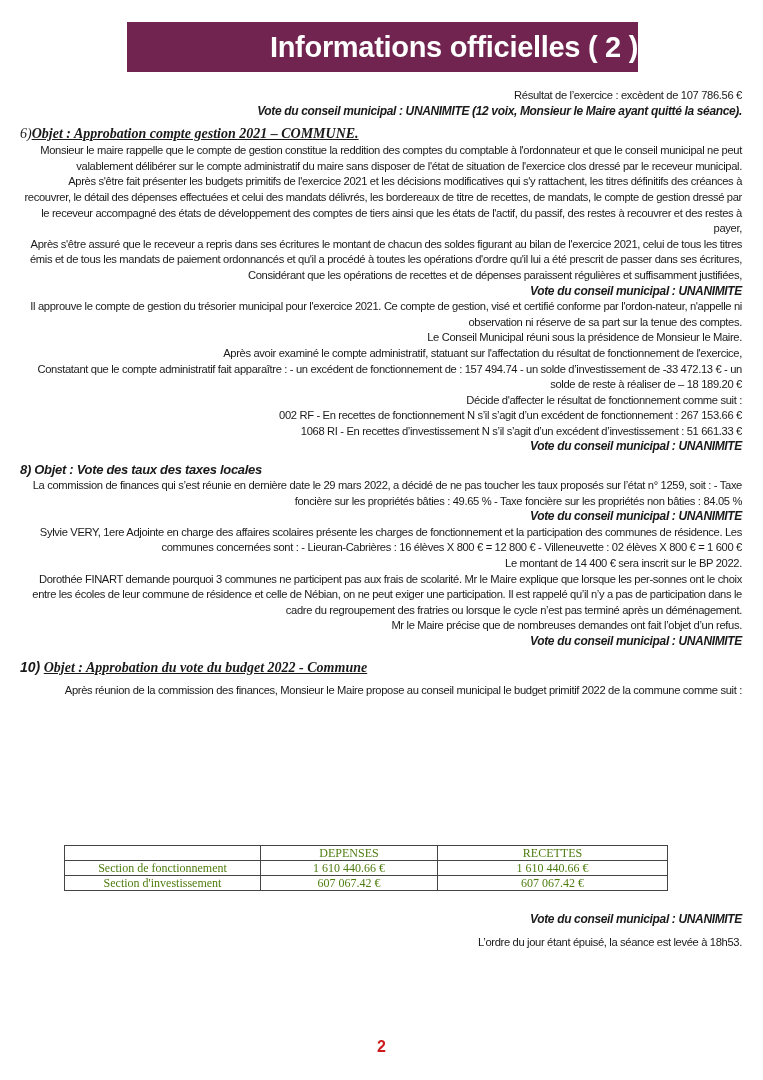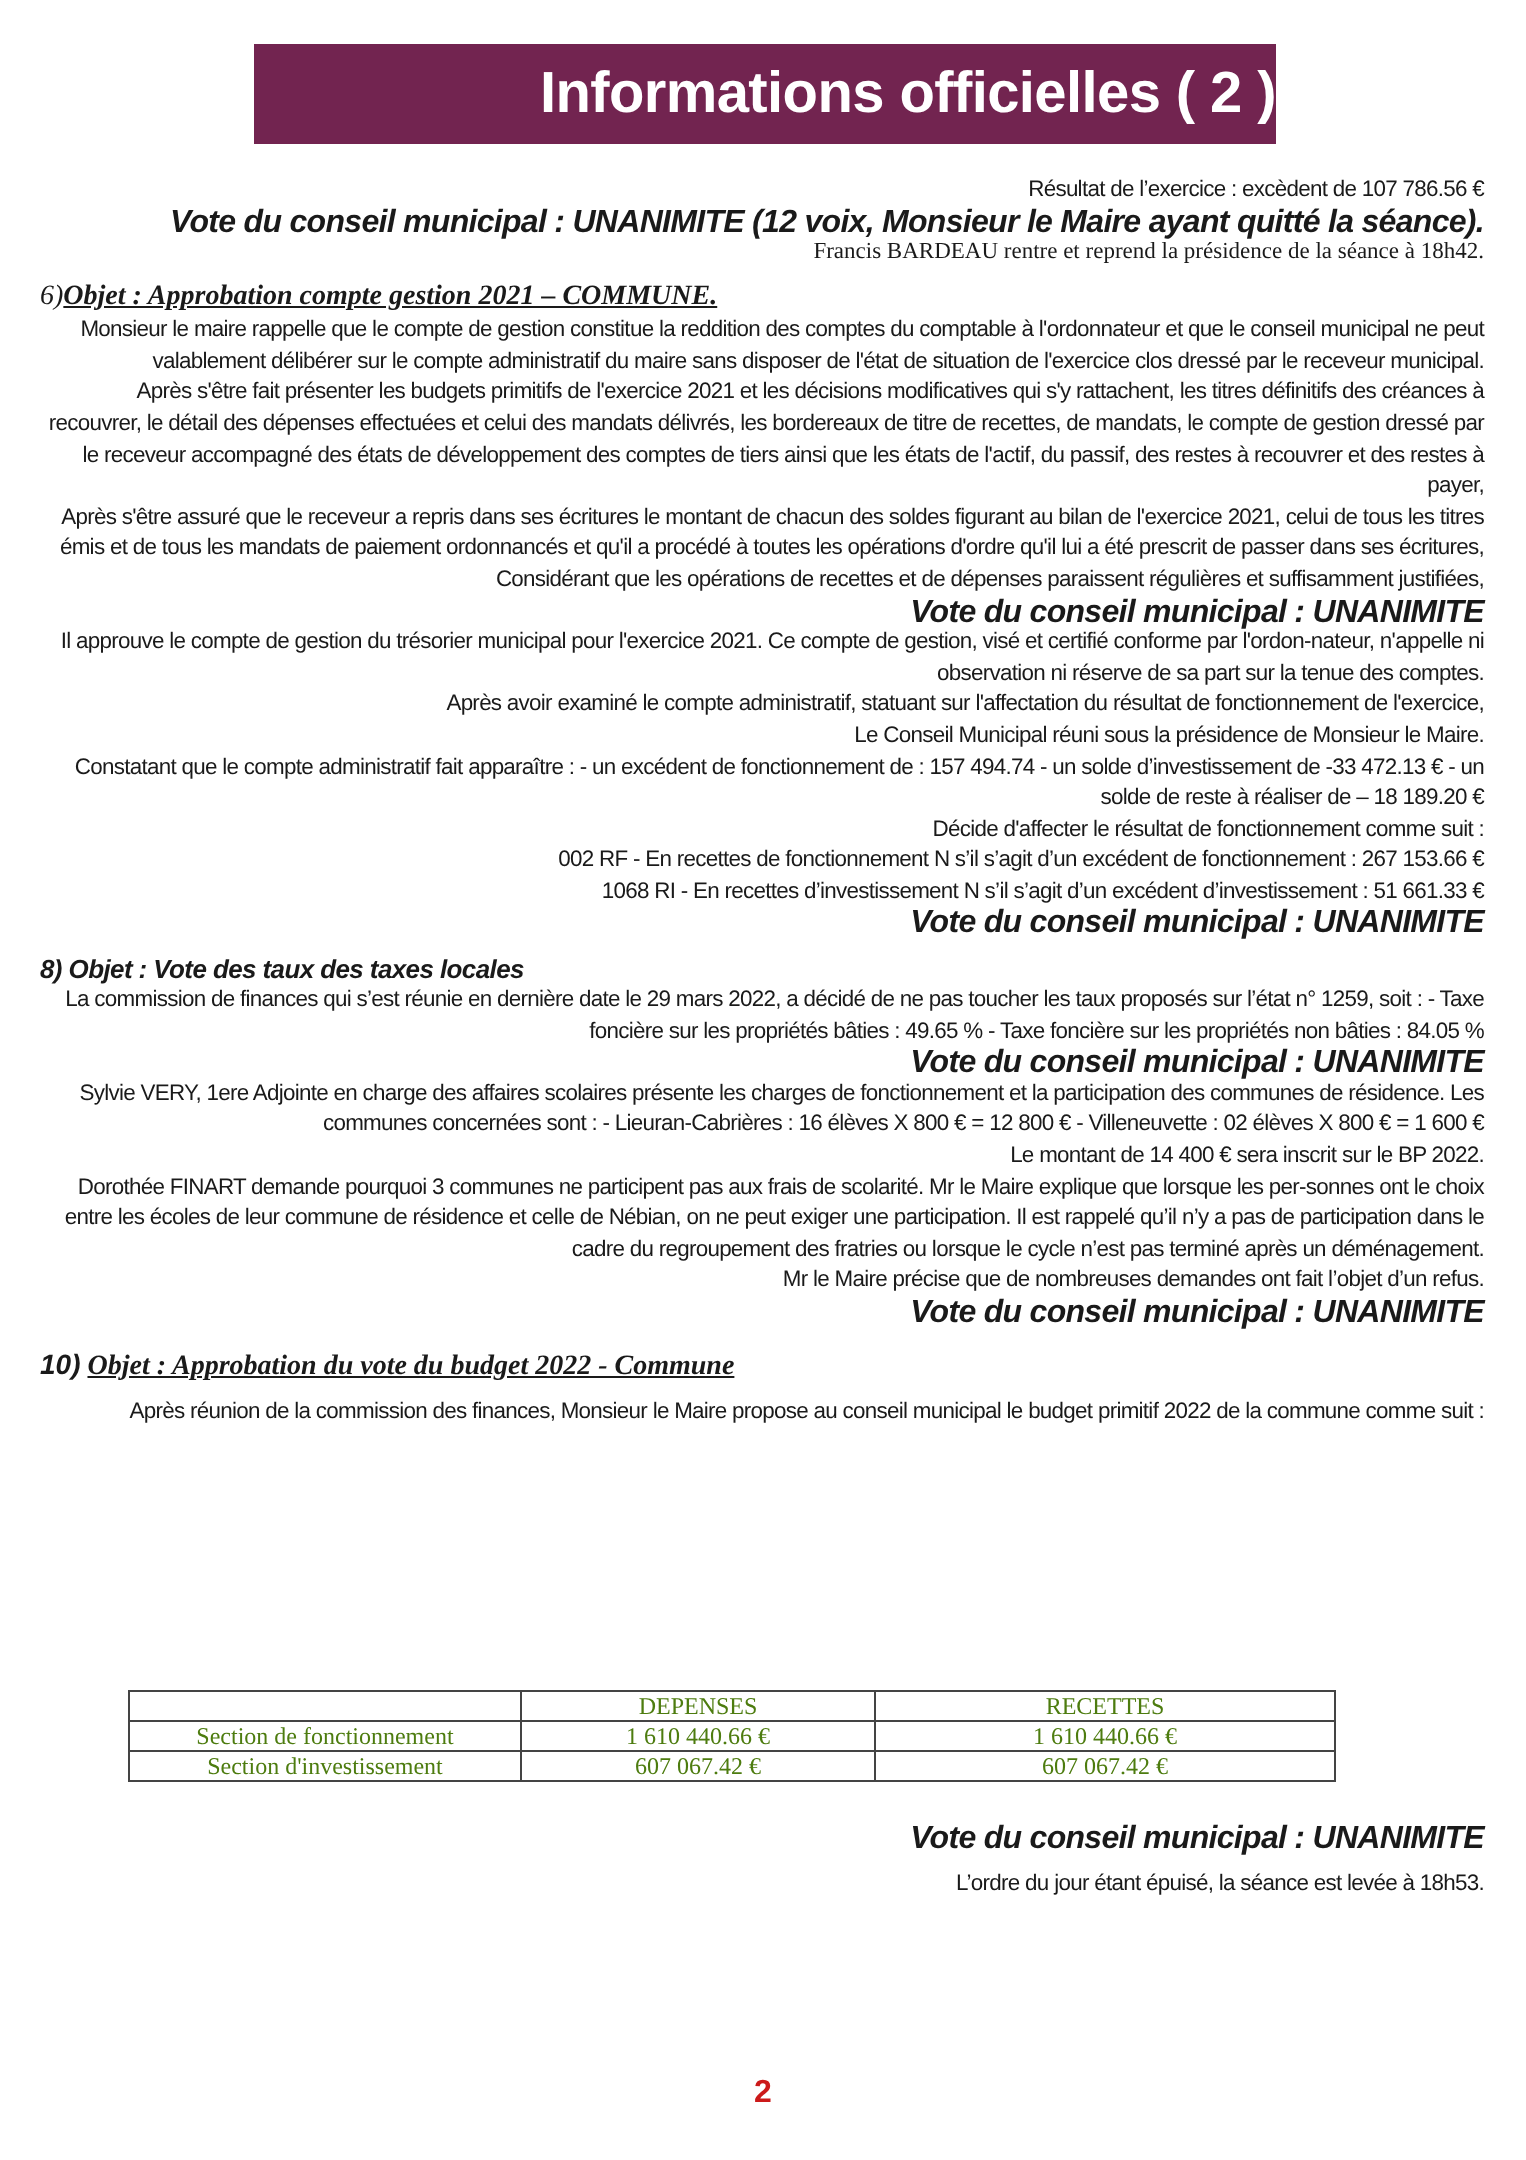--- a/index.html
+++ b/index.html
@@ -7,21 +7,21 @@
     .banner {
       position: absolute; left: 127px; top: 22px; width: 511px; height: 50px;
       background: #722450; color: #ffffff;
       font-family: "Liberation Sans", sans-serif; font-weight: bold; font-size: 29px;
       display: flex; align-items: center; justify-content: flex-end; box-sizing: border-box;
       letter-spacing: -0.3px;
     }
     .content { position: absolute; left: 20px; top: 88px; width: 722px; }
     .sans { font-family: "Liberation Sans", sans-serif; font-size: 11.2px; line-height: 15.6px; letter-spacing: -0.35px; }
     .serif { font-family: "Liberation Serif", serif; font-size: 11.5px; line-height: 15px; }
-    .vote { font-family: "Liberation Sans", sans-serif; font-weight: bold; font-style: italic; font-size: 16px; line-height: 15.6px; letter-spacing: -0.35px; }
+    .vote { font-family: "Liberation Sans", sans-serif; font-weight: bold; font-style: italic; font-size: 12px; line-height: 15.6px; letter-spacing: -0.35px; }
     p { margin: 0; text-align: right; }
     .heading { margin-top: 6px; font-size: 14px; line-height: 18px; }
     .heading .num { font-family: "Liberation Sans", sans-serif; font-weight: bold; font-style: italic; }
     .heading .num-serif { font-family: "Liberation Serif", serif; font-style: italic; }
     .heading .obj { font-family: "Liberation Serif", serif; font-style: italic; font-weight: bold; text-decoration: underline; }
     .heading-sans { margin-top: 6px; font-family: "Liberation Sans", sans-serif; font-weight: bold; font-style: italic; font-size: 13px; line-height: 17px; letter-spacing: -0.3px; }
     .gap { height: 6px; }
     table.budget {
       position: absolute; left: 64px; top: 845px; width: 604px; border-collapse: collapse;
       font-family: "Liberation Serif", serif; font-size: 12px; color: #4d7c0f;
@@ -39,34 +39,33 @@
 </head>
 <body>
 
 <div class="banner">
   <span>Informations officielles ( 2 )</span>
 </div>
 
 <div class="content">
   <p class="sans">Résultat de l’exercice :  excèdent de 107 786.56 €</p>
   <p class="vote">Vote du conseil municipal : UNANIMITE (12 voix, Monsieur le Maire ayant quitté la séance).</p>
-  <p class="serif">Francis BARDEAU rentre et reprend la présidence de la séance à 18h42.</p>
 
   <div class="heading">
     <span class="num-serif">6)</span><span class="obj">Objet : Approbation compte gestion 2021 – COMMUNE.</span>
   </div>
   <p class="sans">Monsieur le maire rappelle que le compte de gestion constitue la reddition des comptes du comptable à l'ordonnateur et que le conseil municipal ne peut valablement délibérer sur le compte administratif du maire sans disposer de l'état de situation de l'exercice clos dressé par le receveur municipal.</p>
   <p class="sans">Après s'être fait présenter les budgets primitifs de l'exercice 2021 et les décisions modificatives qui s'y rattachent, les titres définitifs des créances à recouvrer, le détail des dépenses effectuées et celui des mandats délivrés, les bordereaux de titre de recettes, de mandats, le compte de gestion dressé par le receveur accompagné des états de développement des comptes de tiers ainsi que les états de l'actif, du passif, des restes à recouvrer et des restes à payer,</p>
   <p class="sans">Après s'être assuré que le receveur a repris dans ses écritures le montant de chacun des soldes figurant au bilan de l'exercice 2021, celui de tous les titres émis et de tous les mandats de paiement ordonnancés et qu'il a procédé à toutes les opérations d'ordre qu'il lui a été prescrit de passer dans ses écritures,</p>
   <p class="sans">Considérant que les opérations de recettes et de dépenses paraissent régulières et suffisamment justifiées,</p>
   <p class="vote">Vote du conseil municipal : UNANIMITE</p>
   <p class="sans">Il approuve le compte de gestion du trésorier municipal pour l'exercice 2021. Ce compte de gestion, visé et certifié conforme par l'ordon-nateur, n'appelle ni observation ni réserve de sa part sur la tenue des comptes.</p>
 
+  <p class="sans">Le Conseil Municipal réuni sous la présidence de Monsieur le Maire.</p>
   <p class="sans">Après avoir examiné le compte administratif, statuant sur l'affectation du résultat de fonctionnement de l'exercice,</p>
-  <p class="sans">Le Conseil Municipal réuni sous la présidence de Monsieur le Maire.</p>
   <p class="sans">Constatant que le compte administratif fait apparaître : - un excédent de fonctionnement de : 157 494.74  - un solde d’investissement de -33 472.13 € - un solde de reste à réaliser de – 18 189.20 €</p>
   <p class="sans">Décide d'affecter le résultat de fonctionnement comme suit :</p>
   <p class="sans">002 RF - En recettes de fonctionnement N s’il s’agit d’un excédent de fonctionnement : 267 153.66 €</p>
   <p class="sans">1068 RI - En recettes d’investissement N s’il s’agit d’un excédent d’investissement : 51 661.33 €</p>
   <p class="vote">Vote du conseil municipal : UNANIMITE</p>
 
   <div class="heading-sans">8) Objet : Vote des taux des taxes locales</div>
   <p class="sans">La commission de finances qui s’est réunie en dernière date le 29 mars 2022, a décidé de ne pas toucher les taux proposés sur l’état n° 1259, soit :  - Taxe foncière sur les propriétés bâties : 49.65 %  - Taxe foncière sur les propriétés non bâties : 84.05 %</p>
   <p class="vote">Vote du conseil municipal : UNANIMITE</p>
 

